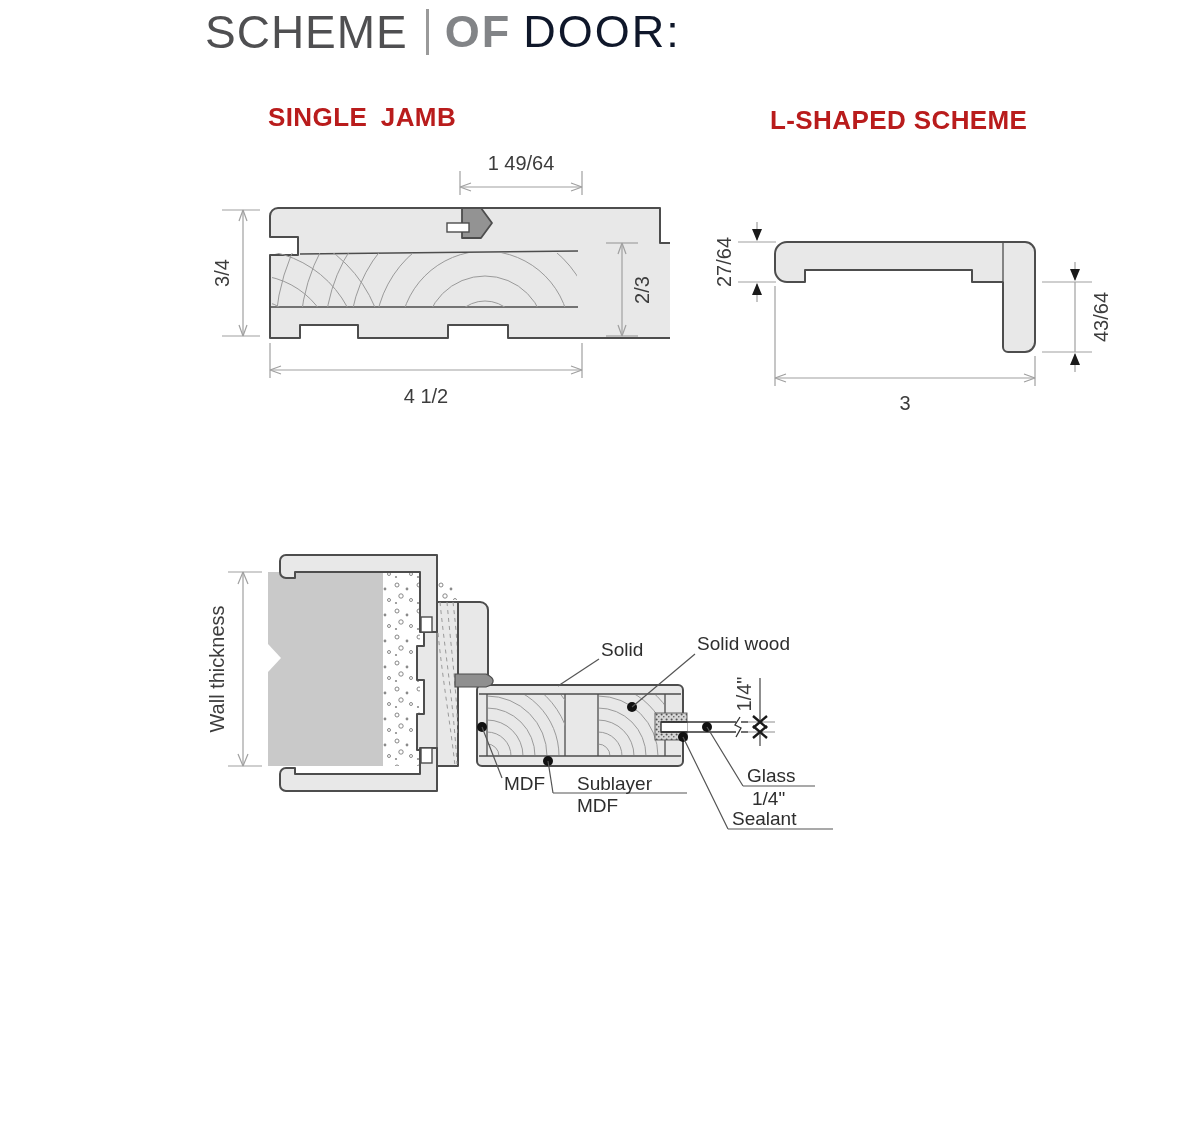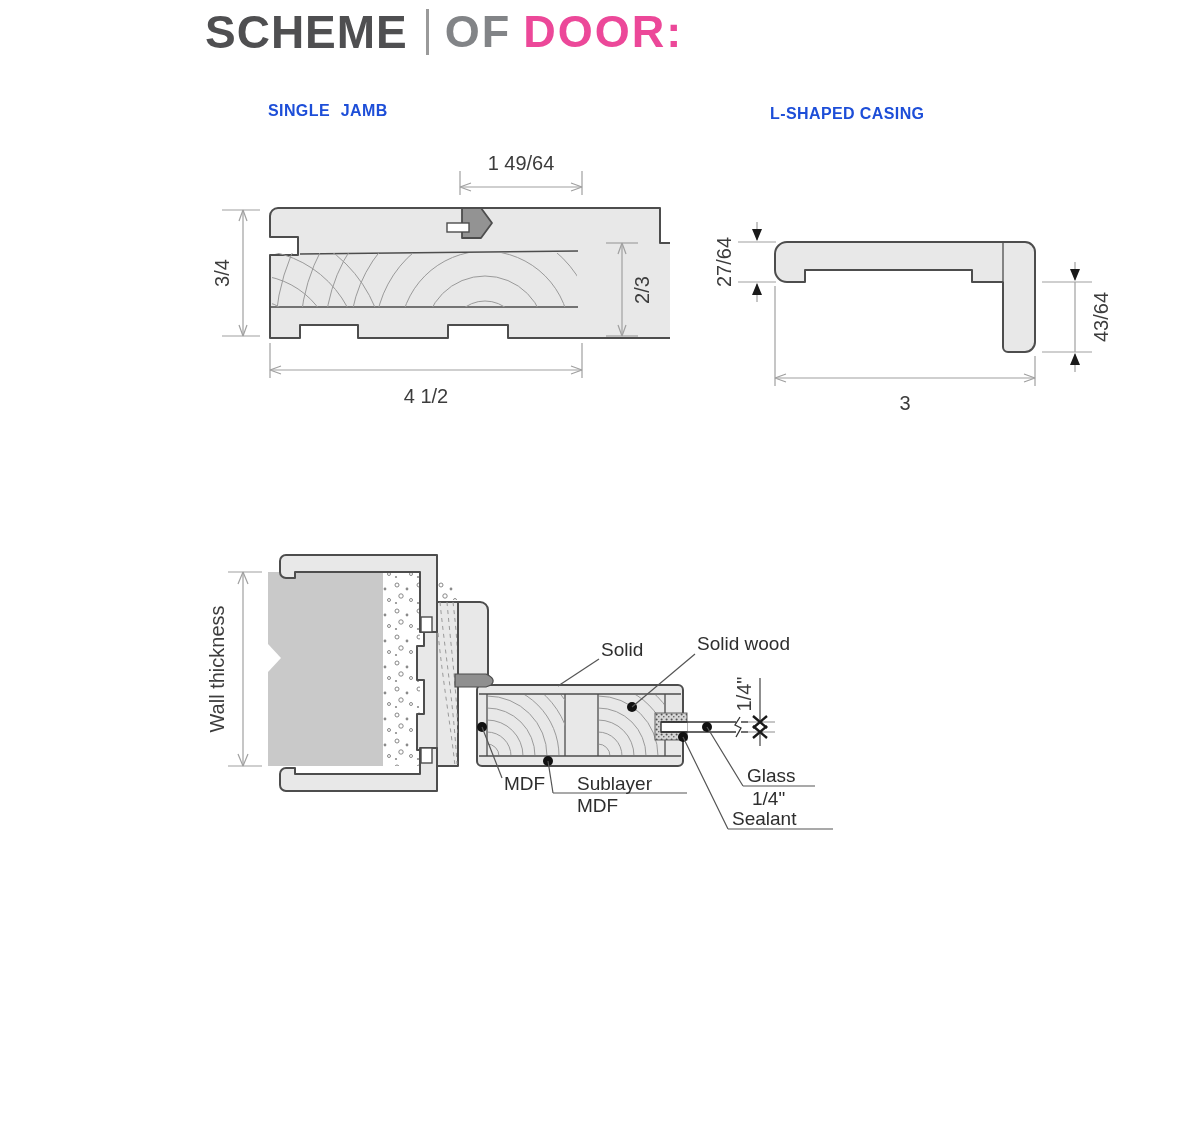--- a/index.html
+++ b/index.html
@@ -1,23 +1,23 @@
 <!DOCTYPE html>
 <html><head>
 <meta charset="utf-8">
 <style>
   html,body{margin:0;padding:0;background:#fff;}
   .page{position:relative;width:1200px;height:1135px;background:#fff;overflow:hidden;
         font-family:"Liberation Sans",sans-serif;}
   .title{position:absolute;left:205px;top:2px;display:flex;align-items:center;height:60px;}
-  .title .t1{font-size:46px;font-weight:bold;color:#4f4f51;letter-spacing:1px;}
+  .title .t1{font-size:46px;font-weight:normal;color:#4f4f51;letter-spacing:1px;}
   .title .tdiv{width:3px;height:46px;background:#9a9a9a;margin:0 16px 0 18px;}
   .title .t2{font-size:45px;font-weight:bold;color:#828487;letter-spacing:2px;margin-right:12px;}
-  .title .t3{font-size:45px;font-weight:bold;color:#ec4899;letter-spacing:2px;}
-  .sec-h{position:absolute;font-size:16px;font-weight:bold;color:#1d4ed8;letter-spacing:.4px;}
+  .title .t3{font-size:45px;font-weight:normal;color:#0f172a;letter-spacing:2px;}
+  .sec-h{position:absolute;font-size:26px;font-weight:bold;color:#b91c1c;letter-spacing:.4px;}
   .h-jamb{left:268px;top:102px;word-spacing:6px;}
   .h-casing{left:770px;top:105px;}
   .h-cut{left:268px;top:492px;}
   svg{position:absolute;}
   svg text{font-family:"Liberation Sans",sans-serif;}
   .dimtxt{font-size:20px;fill:#3c3c3c;}
   .lbltxt{font-size:19px;fill:#2e2e2e;}
   .outline{fill:#e8e8e8;stroke:#4d4d4d;stroke-width:2;stroke-linejoin:round;}
   .thin{stroke:#4d4d4d;stroke-width:1.3;fill:none;}
   .grain{stroke:#9a9a9a;stroke-width:1;fill:none;}
@@ -30,21 +30,21 @@
 <div class="page">
 
   <div class="title">
     <span class="t1">SCHEME</span>
     <span class="tdiv"></span>
     <span class="t2">OF</span>
     <span class="t3">DOOR:</span>
   </div>
 
   <div class="sec-h h-jamb">SINGLE JAMB</div>
-  <div class="sec-h h-casing">L-SHAPED CASING</div>
+  <div class="sec-h h-casing">L-SHAPED SCHEME</div>
 
   <svg style="left:200px;top:140px;" width="470" height="285" viewBox="0 0 470 285">
     <defs>
       <clipPath id="jamb-grain-clip">
           <rect x="72" y="113" width="305" height="54"></rect>
         </clipPath>
     </defs>
 
     <path class="outline" d="M 78,68 H 460 V 103 H 566 Q 578,103 578,114 V 145 H 558 V 158 H 578 V 198
          H 308 V 185 H 248 V 198 H 158 V 185 H 100 V 198 H 70 V 115 H 98 V 97 H 70 V 76

